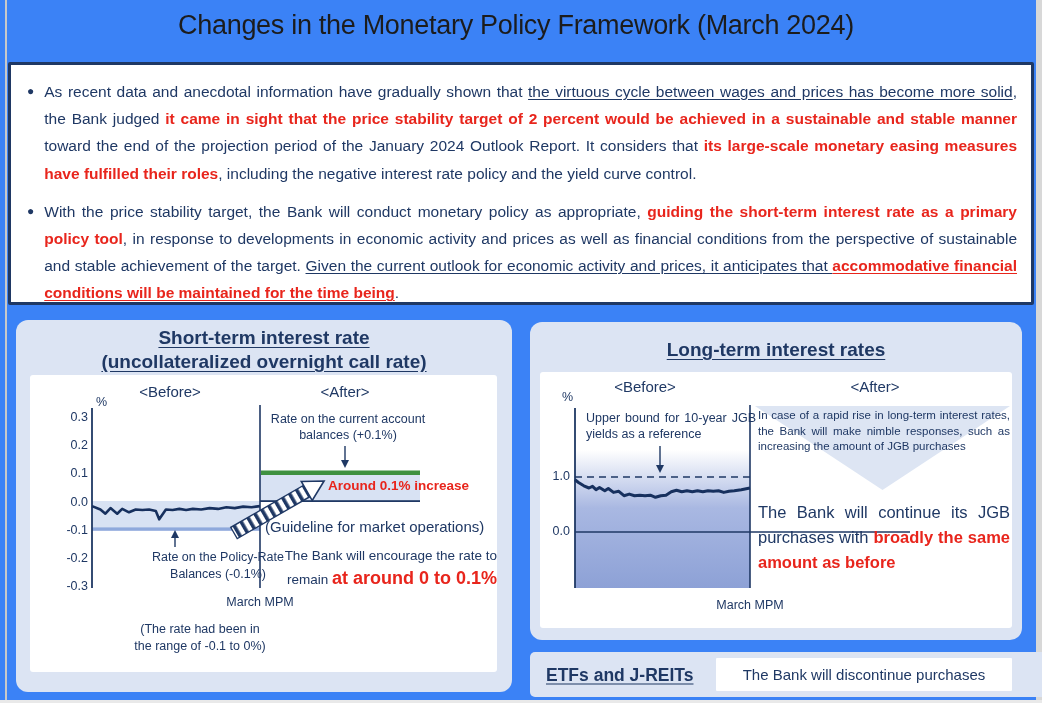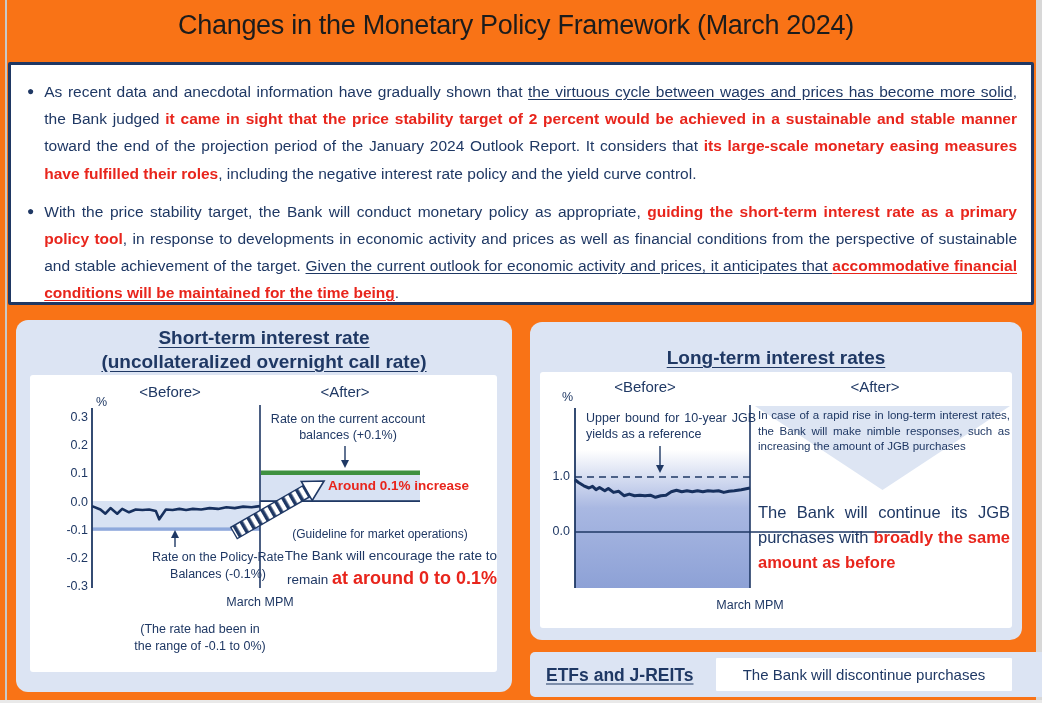--- a/index.html
+++ b/index.html
@@ -1,16 +1,16 @@
 <!DOCTYPE html>
 <html><head>
 <meta charset="utf-8">
 <style>
   html,body{margin:0;padding:0;background:#fff;}
-  .page{position:relative;width:1042px;height:703px;background:#f97316;
+  .page{position:relative;width:1042px;height:703px;background:#3b82f6;
         font-family:"Liberation Sans",sans-serif;overflow:hidden;}
   .edge-left{position:absolute;left:5px;top:0;width:2px;height:100%;background:#c9c9c9;}
   .edge-right{position:absolute;right:0;top:0;width:6px;height:100%;background:#d8d8d8;}
   .edge-bottom{position:absolute;left:0;bottom:0;width:100%;height:3px;background:#e9e9e9;}
 
   .title{position:absolute;top:10px;left:0;right:10px;margin:0;text-align:center;
          font-size:27px;font-weight:500;color:#1c1c1c;letter-spacing:-0.3px;}
 
   .summary-box{position:absolute;left:8px;top:62px;width:1026px;height:243px;
                box-sizing:border-box;border:3px solid #1f3864;border-radius:2px;
@@ -39,21 +39,21 @@
 
   .blabel{position:absolute;color:#1f3864;font-size:15px;text-align:center;}
   .pct{position:absolute;color:#1f3864;font-size:12.5px;}
   .yticks{position:absolute;color:#1f3864;font-size:12.5px;text-align:right;
           white-space:pre-line;line-height:28.2px;}
   .ytick{position:absolute;color:#1f3864;font-size:12.5px;text-align:right;}
 
   .ann{position:absolute;color:#1f3864;}
   .ann-ca{left:228px;top:36px;width:180px;font-size:12.5px;line-height:16px;text-align:center;}
   .ann-around{left:298px;top:103px;font-size:13.5px;font-weight:bold;color:#e8251c;white-space:nowrap;}
-  .ann-guide{left:235px;top:152px;width:230px;font-size:12px;text-align:center;}
+  .ann-guide{left:235px;top:143px;width:230px;font-size:15px;text-align:left;}
   .ann-enc{left:233px;top:170px;width:234px;font-size:13.5px;line-height:22px;text-align:right;}
   .ann-pr{left:62px;top:174px;width:170px;font-size:12.5px;line-height:16.5px;text-align:center;padding-left:41px;}
   .ann-mpm-s{left:170px;top:220px;width:120px;font-size:12.5px;text-align:center;}
   .ann-range{left:70px;top:246px;width:200px;font-size:12.5px;line-height:17px;
              text-align:center;white-space:pre-line;}
 
   .ann-ub{left:46px;top:38px;width:170px;font-size:12.5px;line-height:16px;text-align:justify;}
   .banner{position:absolute;left:215px;top:34px;width:255px;height:84px;background:#dde5f3;
           clip-path:polygon(0 0,100% 0,50% 100%);}
   .ann-nimble{left:218px;top:36px;width:252px;font-size:11.5px;line-height:15.5px;text-align:justify;}
@@ -139,21 +139,21 @@
       <div class="ann ann-guide">(Guideline for market operations)</div>
       <div class="ann ann-enc"><span>The Bank will encourage the rate to remain </span><span class="seg-rbL">at around 0 to 0.1%</span></div>
       <div class="ann ann-pr">Rate on the Policy-Rate Balances (-0.1%)</div>
       <div class="ann ann-mpm-s">March MPM</div>
       <div class="ann ann-range">(The rate had been in
 the range of -0.1 to 0%)</div>
     </div>
   </section>
 
   <section class="panel panel-long">
-    <h2 style="margin-top:24px;">
+    <h2 style="margin-top:16px;">
       <span class="tl">Long-term interest rates</span>
     </h2>
     <div class="chart-card card-long">
       <div class="blabel" style="left:25px;top:6px;width:160px;">&lt;Before&gt;</div>
       <div class="blabel" style="left:255px;top:6px;width:160px;">&lt;After&gt;</div>
       <div class="pct" style="left:22px;top:18px;">%</div>
       <div class="ytick" style="left:0;top:97px;width:30px;">1.0</div>
       <div class="ytick" style="left:0;top:152px;width:30px;">0.0</div>
 
       <div class="banner"></div>

